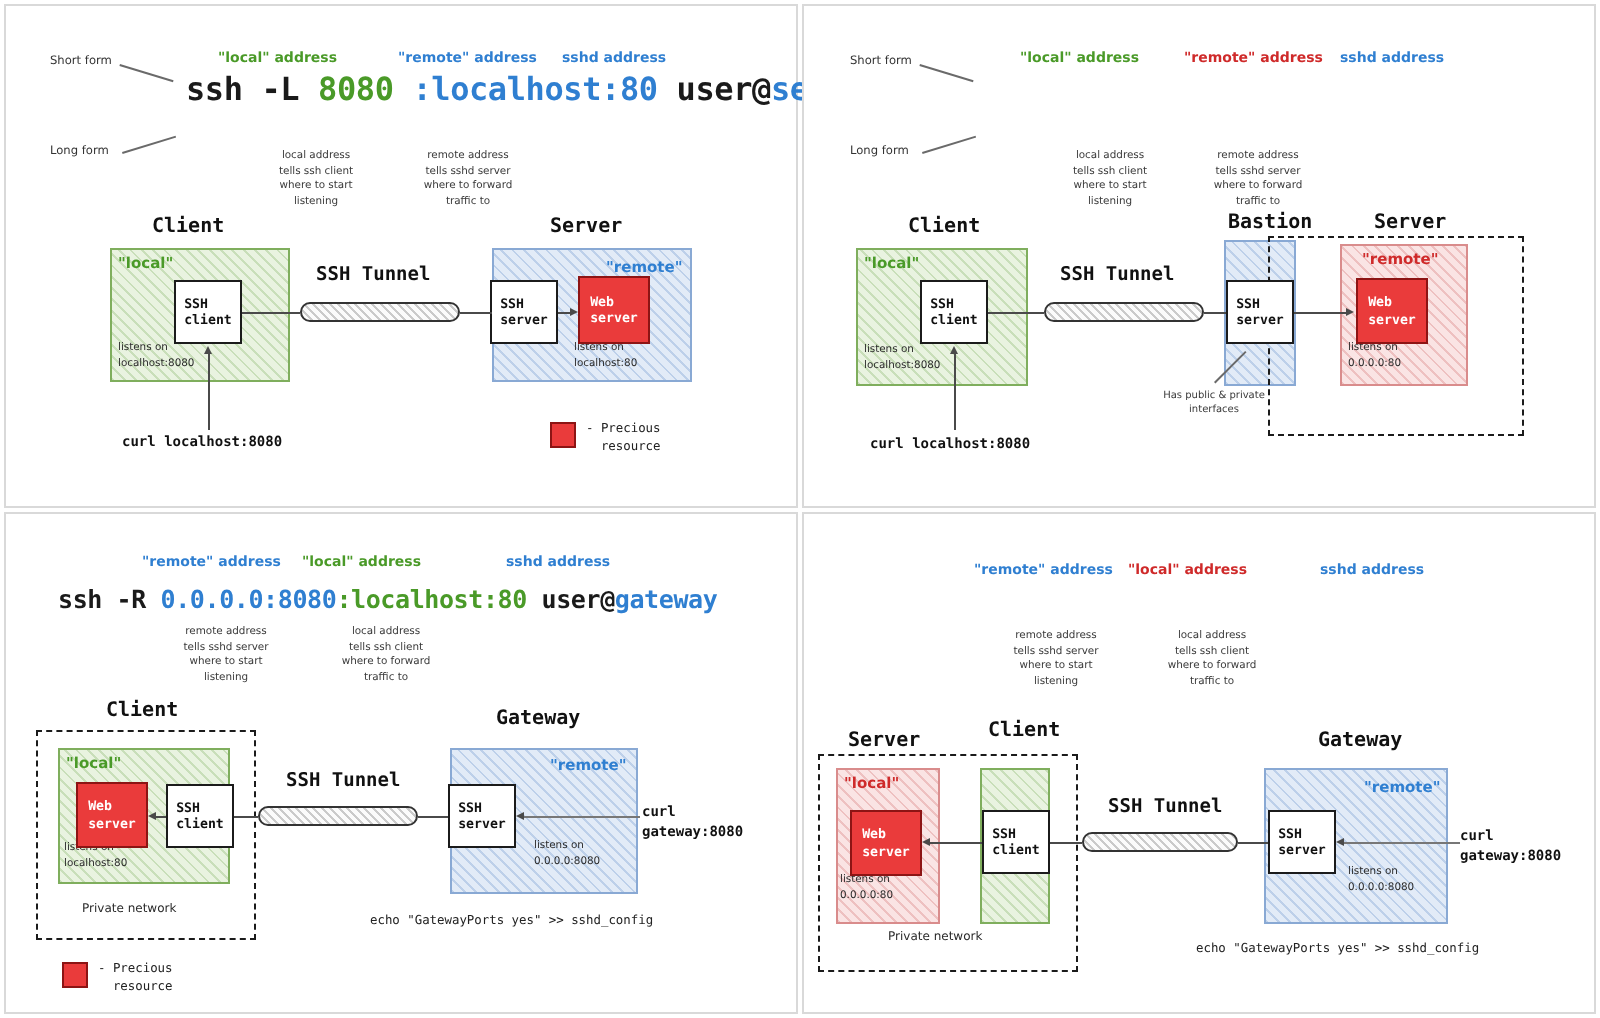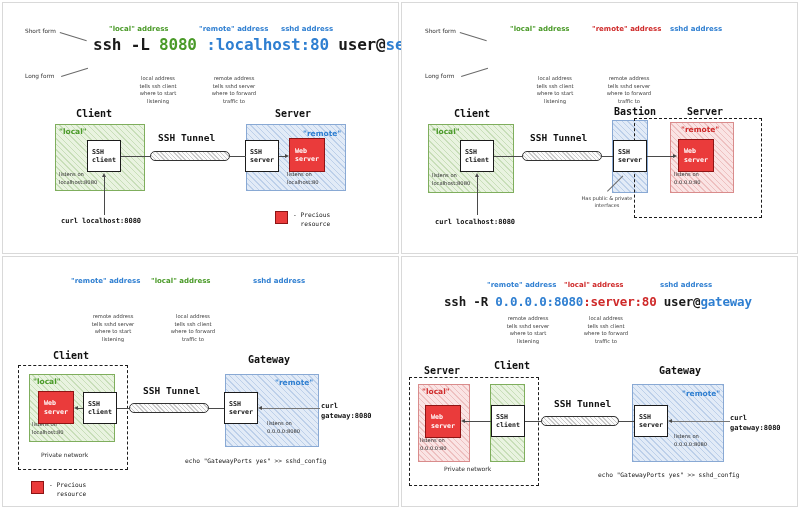--- a/index.html
+++ b/index.html
@@ -216,20 +216,23 @@
   <div class="arrowU" style="left:72.5px;top:170px;"></div>
   <div class="curl" style="left:33px;top:214px;">curl localhost:8080</div>
 </div>
 
 <div class="panel p-bl">
 
   <div class="t lbl-cat c-blue" style="left:68px;top:20px;">"remote" address</div>
   <div class="t lbl-cat c-green" style="left:148px;top:20px;">"local" address</div>
   <div class="t lbl-cat c-blue" style="left:250px;top:20px;">sshd address</div>
 
+  <div class="t cmd" style="left:26px;top:36px;font-size:12.5px;">
+    <span class="k">ssh -R </span><span class="b">0.0.0.0:8080</span><span class="g">:localhost:80</span><span class="k"> user@</span><span class="b">gateway</span>
+  </div>
 
   <div class="note" style="left:72px;top:56px;width:76px;">remote address
 tells sshd server
 where to start
 listening</div>
   <div class="note" style="left:152px;top:56px;width:76px;">local address
 tells ssh client
 where to forward
 traffic to</div>
 
@@ -274,23 +277,20 @@
   <div class="legend-tx" style="left:46px;top:223px;">- Precious
   resource</div>
 </div>
 
 <div class="panel p-br">
 
   <div class="t lbl-cat c-blue" style="left:85px;top:24px;">"remote" address</div>
   <div class="t lbl-cat c-red" style="left:162px;top:24px;">"local" address</div>
   <div class="t lbl-cat c-blue" style="left:258px;top:24px;">sshd address</div>
 
-  <div class="t cmd" style="left:42px;top:38px;font-size:12.5px;">
-    <span class="k">ssh -R </span><span class="b">0.0.0.0:8080</span><span class="r">:server:80</span><span class="k"> user@</span><span class="b">gateway</span>
-  </div>
 
   <div class="note" style="left:88px;top:58px;width:76px;">remote address
 tells sshd server
 where to start
 listening</div>
   <div class="note" style="left:166px;top:58px;width:76px;">local address
 tells ssh client
 where to forward
 traffic to</div>
 

